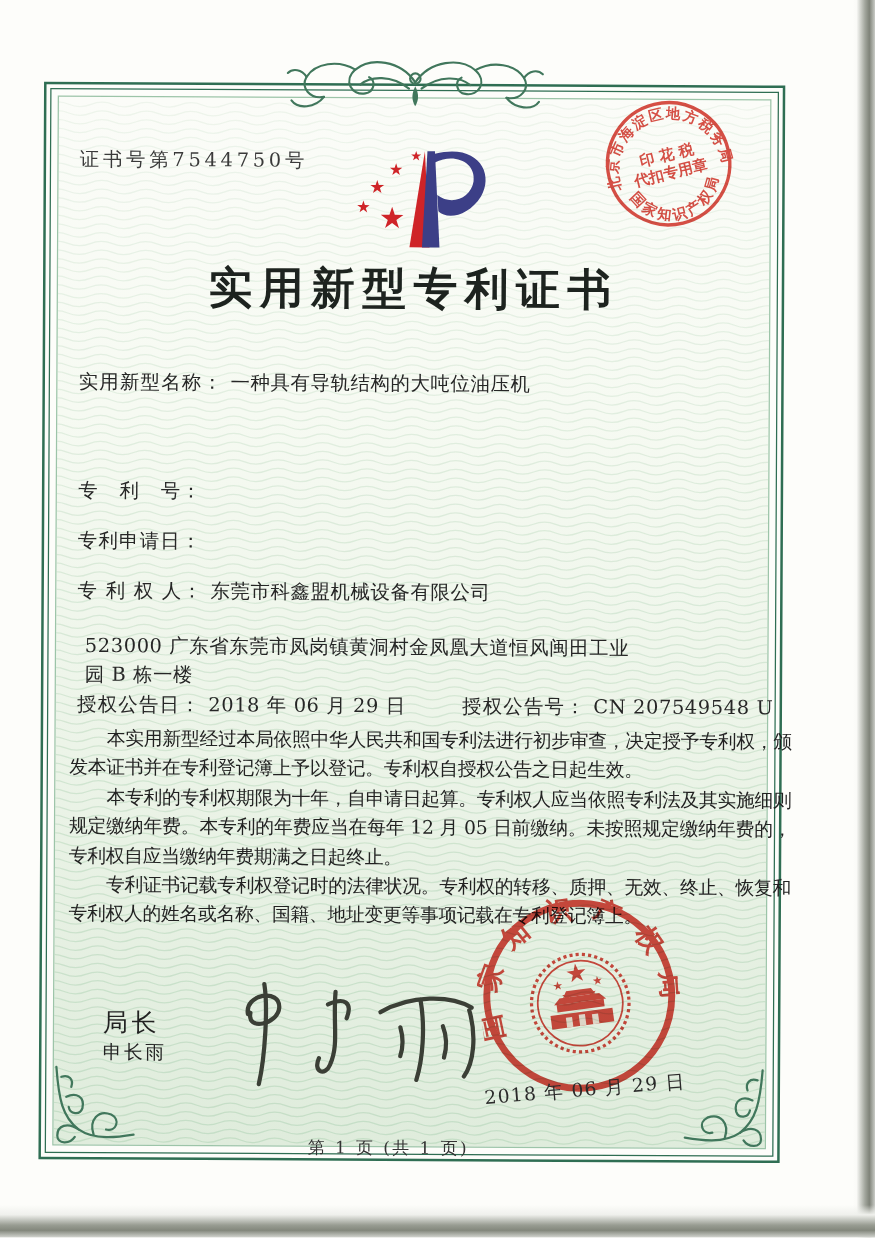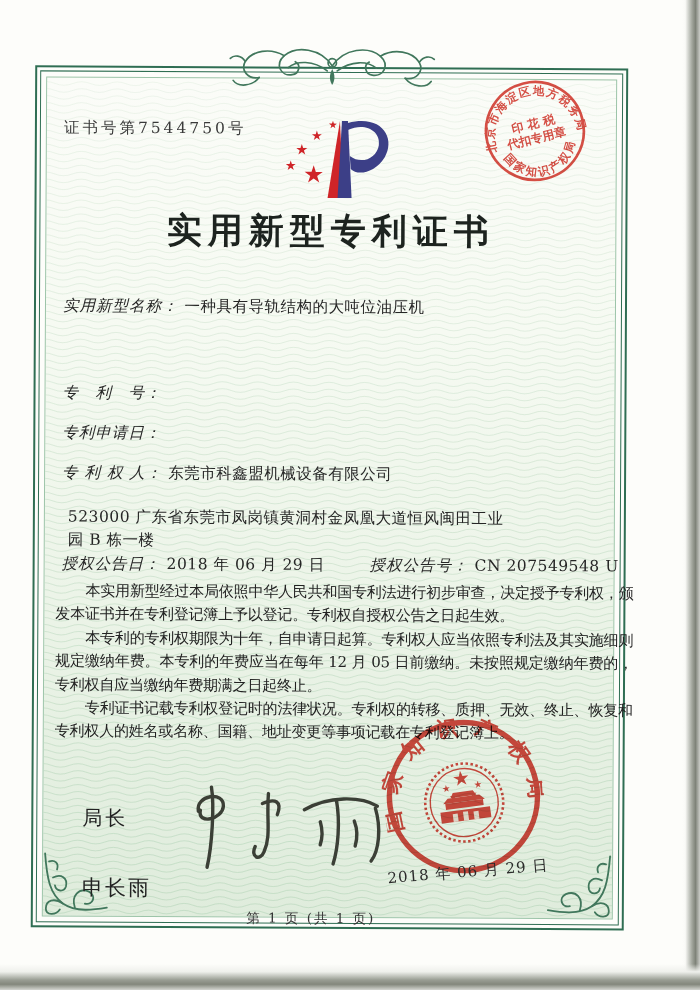--- a/index.html
+++ b/index.html
@@ -18,28 +18,28 @@
   .corner-fl.right{right:-2px;transform:scaleX(-1);}
   .dragon{position:absolute;left:222px;top:44px;width:216px;height:50px;}
   
   .cert-no{position:absolute;left:62px;top:100px;font-size:15.5px;letter-spacing:3px;color:#3a3a3a;margin-top:19px;}
   .logo{position:absolute;left:276px;top:113px;width:120px;height:92px;}
   .tax-stamp{position:absolute;left:481px;top:78px;width:104px;height:104px;
              transform:rotate(-14deg);opacity:.88;mix-blend-mode:multiply;}
   .title{position:absolute;left:33px;top:208px;width:593px;text-align:center;
          font-size:35px;font-weight:bold;letter-spacing:6px;color:#1d231f;}
   .row{position:absolute;left:62px;display:flex;font-size:15.5px;line-height:23px;color:#262626;}
-  .flabel{white-space:pre;letter-spacing:1px;font-style:italic;}
+  .flabel{white-space:pre;letter-spacing:1px;}
   .fvalue{margin-left:6px;letter-spacing:.5px;}
   .addr .fvalue{width:446px;}
   .paras{position:absolute;left:56px;top:581px;width:578px;font-size:15px;line-height:23.4px;
          text-align:justify;color:#222;}
   .paras p{margin:0;text-indent:2em;letter-spacing:-.2px;}
   .director-title{position:absolute;left:84px;top:806px;font-size:20px;letter-spacing:3px;color:#222;}
-  .director-name{position:absolute;left:84px;top:875px;font-size:21px;letter-spacing:2px;color:#222;}
+  .director-name{position:absolute;left:84px;top:834px;font-size:15px;letter-spacing:2px;color:#222;}
   .signature{position:absolute;left:178px;top:778px;width:210px;height:96px;}
   .office-seal{position:absolute;left:385px;top:716px;width:160px;height:160px;
                transform:rotate(-8deg);opacity:.9;mix-blend-mode:multiply;}
   .seal-date{position:absolute;left:385px;top:862px;width:170px;text-align:center;
              font-size:15px;color:#2a2a2a;transform:rotate(-5deg);letter-spacing:1px;}
   .footer{position:absolute;left:33px;top:910px;width:560px;text-align:center;
           font-size:13.5px;letter-spacing:2px;color:#333;}
   
   .edge-right{position:absolute;top:0;right:0;width:18px;height:100%;z-index:9;
     background:linear-gradient(90deg,rgba(250,250,248,0) 0%,#fafaf7 18%,#a3a79e 55%,#7f8379 75%,#caccc7 100%);}

